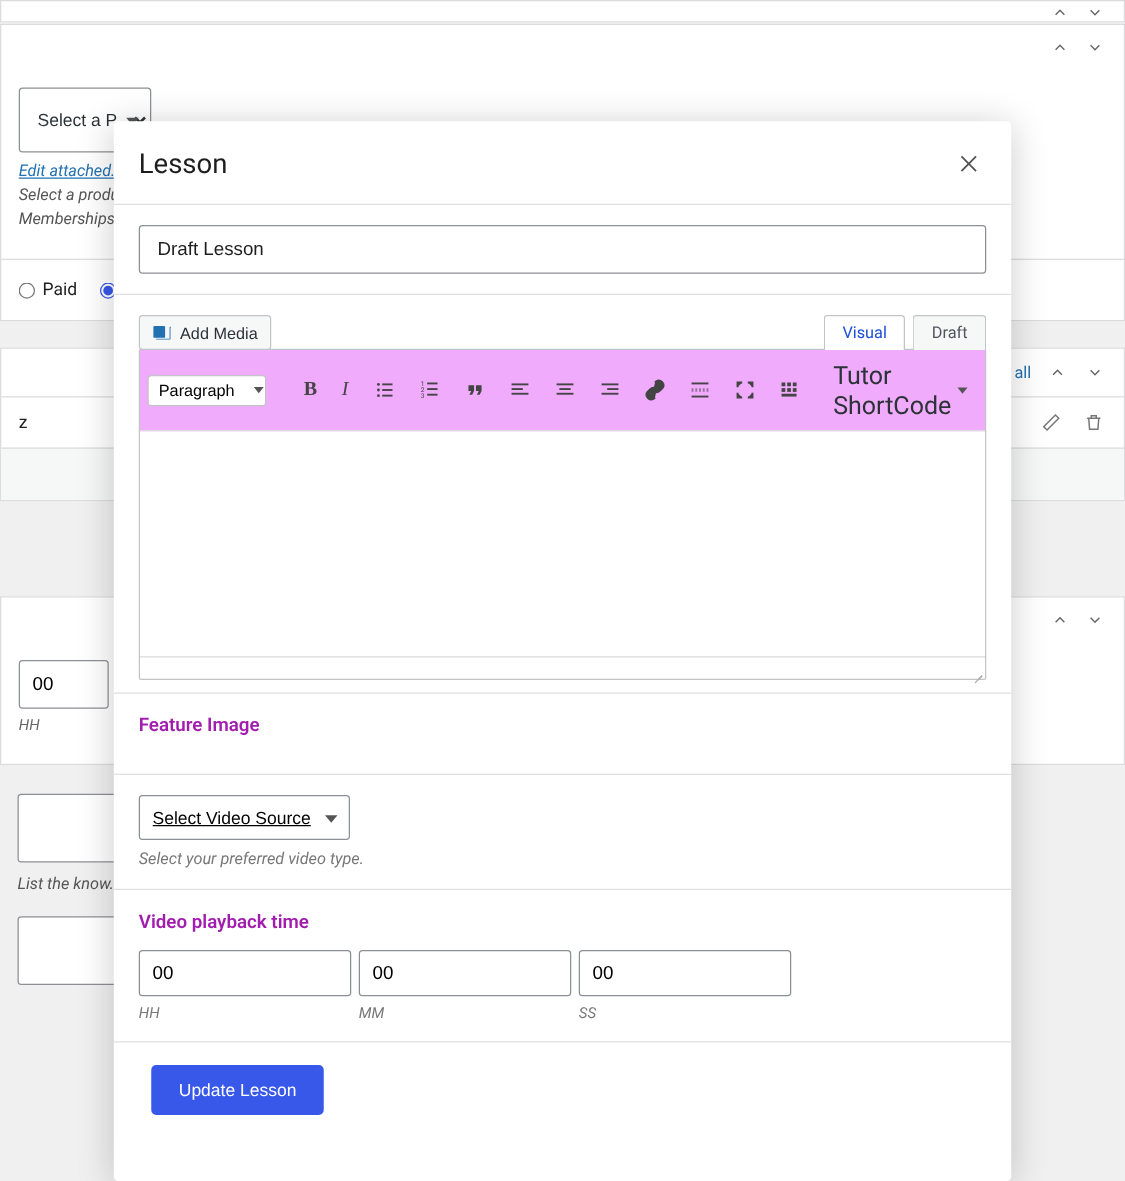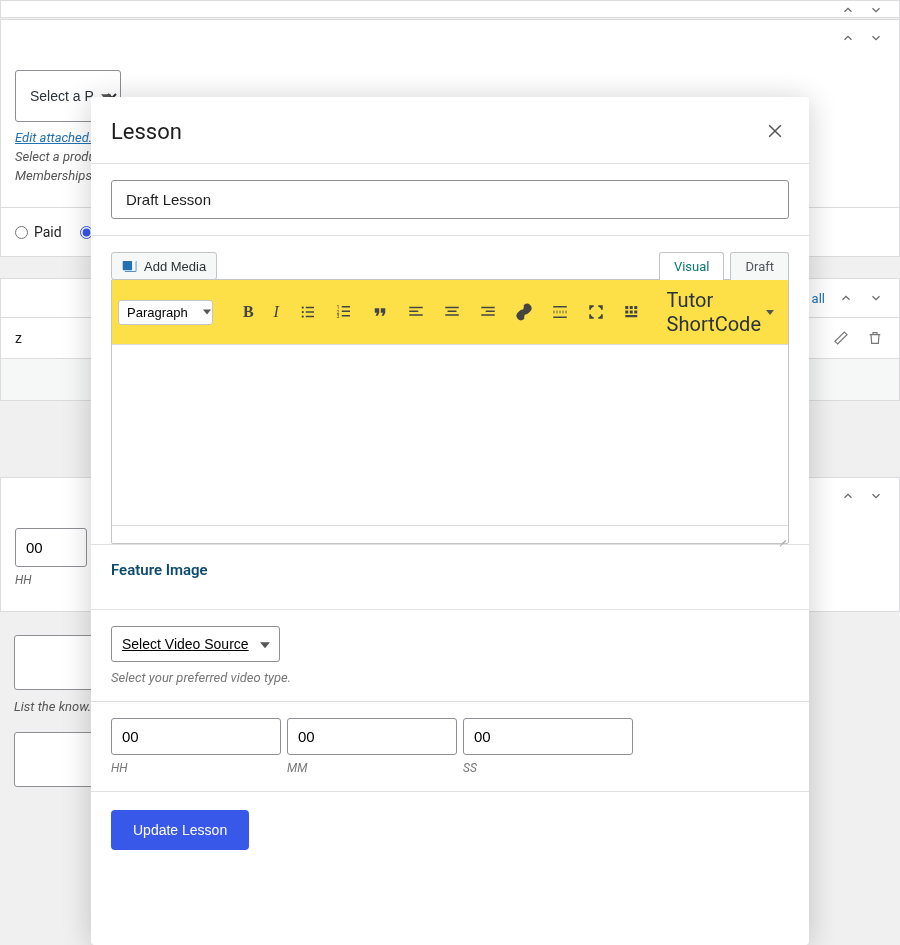--- a/index.html
+++ b/index.html
@@ -179,33 +179,33 @@
 .editor-tab {
   border: 1px solid #c3c4c7;
   border-bottom: none;
   background: #f6f7f7;
   padding: 6px 14px;
   font-size: 13px;
   cursor: pointer;
   border-radius: 3px 3px 0 0;
   color: #50575e;
 }
-.editor-tab.active { background: #fff; color: #0f766e; border-color: #c3c4c7; }
+.editor-tab.active { background: #fff; color: #1d4ed8; border-color: #c3c4c7; }
 
 .editor-box {
   border: 1px solid #c3c4c7;
   border-radius: 2px;
   background: #fff;
 }
 .editor-toolbar {
   display: flex;
   align-items: center;
   padding: 4px 6px;
   border-bottom: 1px solid #dcdcde;
-  background: #fde047;
+  background: #f0abfc;
   gap: 18px;
 }
 .format-select {
   border: 1px solid #c3c4c7;
   border-radius: 3px;
   padding: 4px 24px 4px 8px;
   font-size: 13px;
   background: #fff;
   margin-right: 6px;
   appearance: none;
@@ -269,21 +269,21 @@
 }
 .resize-handle::before,
 .resize-handle::after {
   content: '';
   position: absolute;
   background: #aaa;
 }
 .resize-handle::before { width: 8px; height: 1px; bottom: 0; right: 0; transform: rotate(-45deg); transform-origin: right bottom; }
 .resize-handle::after { width: 4px; height: 1px; bottom: 0; right: 0; transform: rotate(-45deg); transform-origin: right bottom; }
 
-.section-label { font-weight: 600; font-size: 15px; margin-bottom: 14px; color: #0c4a6e; }
+.section-label { font-weight: 600; font-size: 15px; margin-bottom: 14px; color: #a21caf; }
 
 .upload-btn {
   display: inline-block;
   border: 1px solid #3858e9;
   color: #3858e9;
   background: #fff;
   padding: 12px 20px;
   border-radius: 4px;
   font-size: 14px;
   font-weight: 500;
@@ -319,21 +319,21 @@
 .time-input {
   width: 170px;
   border: 1px solid #8c8f94;
   border-radius: 3px;
   padding: 9px 10px;
   font-size: 15px;
 }
 .time-label { font-size: 12px; color: #777; font-style: italic; margin-top: 6px; }
 
 .modal-footer {
-  padding: 18px 20px;
+  padding: 18px 30px;
   border-top: 1px solid #e0e0e0;
 }
 .primary-btn {
   background: #3858e9;
   color: #fff;
   border: none;
   padding: 12px 22px;
   border-radius: 4px;
   font-size: 14px;
   font-weight: 500;
@@ -473,21 +473,21 @@
             <path d="M5 5l14 14M19 5L5 19"></path>
           </svg>
       </div>
     </div>
 
     <div class="modal-body">
       <div class="section section-divider">
         <input class="title-input" value="Draft Lesson" style="">
       </div>
 
-      <div class="section section-divider" style="padding-bottom:0;">
+      <div class="section section-divider" style="padding-bottom:10px;">
         <div class="editor-toolbar-row" style="margin-bottom:-1px;">
           <button class="add-media-btn">
             <svg viewBox="0 0 20 20">
                 <path d="M13 11V4c0-.55-.45-1-1-1H1c-.55 0-1 .45-1 1v11c0 .55.45 1 1 1h11c.55 0 1-.45 1-1v-4zm-1 0l-2.5-3-2 2.5L5 7l-3 4h10zm7-8v14c0 .55-.45 1-1 1H3v-1h15V4h1c.55 0 1 .45 1 1z" transform="scale(0.9) translate(1,1)"></path>
               </svg>
             <span>Add Media</span>
           </button>
           <div class="editor-tabs">
             <div class="editor-tab active">Visual</div>
             <div class="editor-tab">Draft</div>
@@ -596,20 +596,21 @@
       <div class="section section-divider">
         <div class="select-wrap">
           <select class="select-field">
             <option>Select Video Source</option>
           </select>
         </div>
         <div class="help-text">Select your preferred video type.</div>
       </div>
 
       <div class="section">
+        <div class="section-label">Video playback time</div>
         <div class="time-row">
           <div class="time-col">
             <input type="number" class="time-input" value="00" style="">
             <div class="time-label">HH</div>
           </div>
           <div class="time-col">
             <input type="number" class="time-input" value="00" style="">
             <div class="time-label">MM</div>
           </div>
           <div class="time-col">

